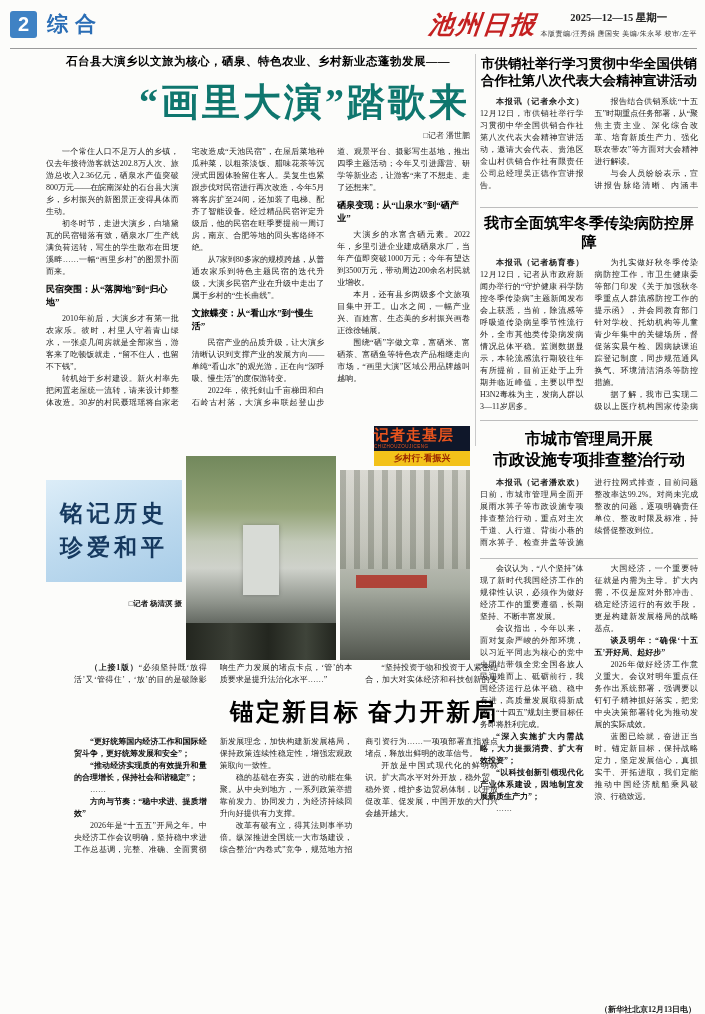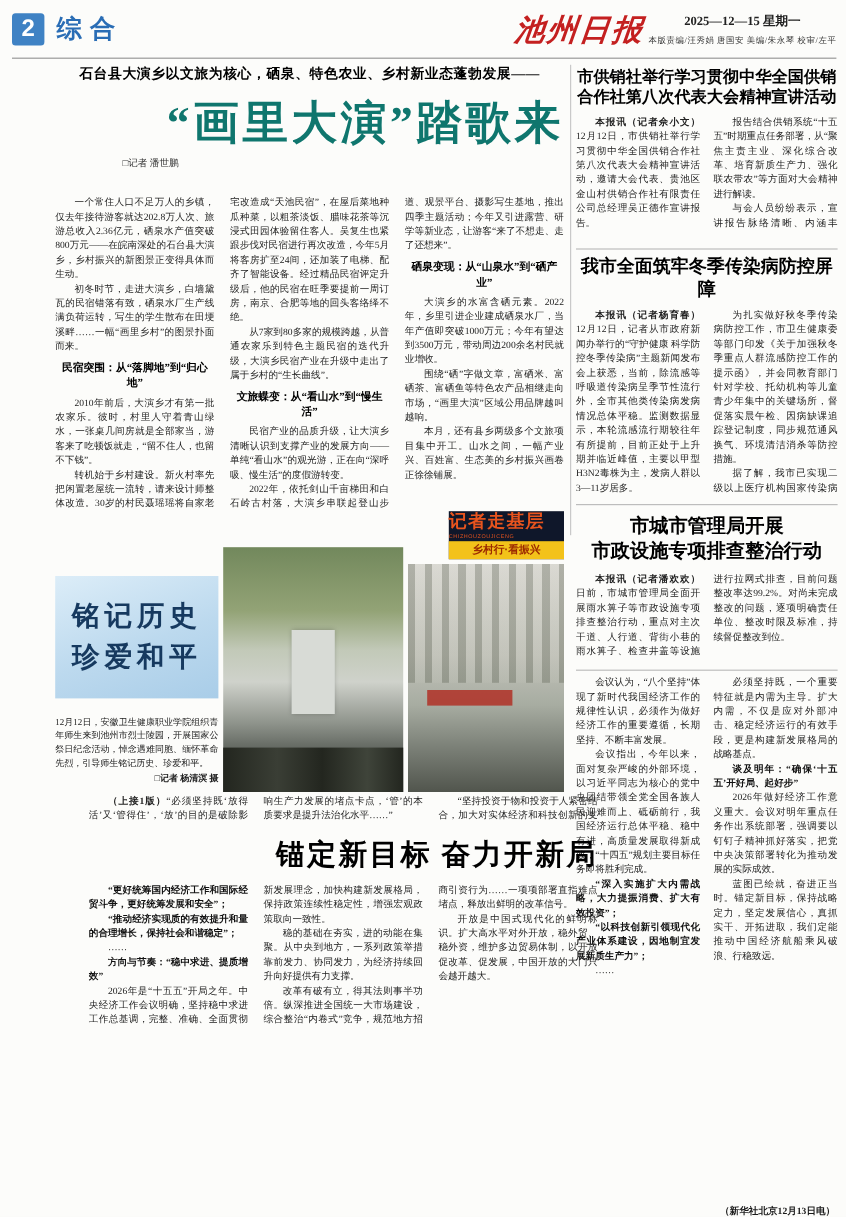--- a/index.html
+++ b/index.html
@@ -16,29 +16,29 @@
   .masthead{position:absolute;right:160px;top:0px;color:#c42020;font-size:25px;font-weight:900;
             font-style:italic;transform:skewX(-6deg);letter-spacing:2px;white-space:nowrap;}
   .date{font-size:10.5px;font-weight:bold;color:#222;margin-top:3px;}
   .credits{font-size:7px;color:#333;margin-top:4px;letter-spacing:.5px;}
   .rule{position:absolute;left:10px;right:8px;top:48px;border-top:1px solid #9a9a9a;}
 
   
   .body-cols p{margin:0;text-indent:2em;font-size:8px;line-height:1.5;text-align:justify;color:#222;}
   .body-cols p b{font-weight:bold;}
   .body-cols p.q{font-weight:bold;color:#111;}
-  .body-cols h4{font-size:9px;text-align:center;margin:5px 0 4px;color:#000;}
+  .body-cols h4{font-size:9px;margin:5px 0 4px;color:#000;}
   .cols3{column-count:3;column-gap:13px;overflow:hidden;}
   .cols2{column-count:2;column-gap:11px;overflow:hidden;}
 
   
   .feature{position:absolute;left:46px;top:54px;width:424px;height:402px;}
   .kicker{font-size:11.5px;font-weight:bold;text-align:center;letter-spacing:.5px;color:#000;}
   .f-head{font-size:38px;font-weight:900;text-align:right;margin:8px 0 2px;letter-spacing:3px;color:#0f766e;}
-  .f-byline{font-size:8px;color:#333;text-align:left;padding-left:56px;margin-bottom:22px;}
+  .f-byline{font-size:8px;color:#333;text-align:right;padding-left:56px;margin-bottom:5px;}
   .f-body{height:300px;}
 
   
   .badge{position:absolute;right:0;bottom:-10px;width:96px;height:40px;background:#0f172a;}
   .badge .big{color:#e8541e;font-family:"Liberation Sans",sans-serif;font-weight:900;font-size:15px;
               letter-spacing:1px;line-height:1.05;}
   .badge .latin{color:#e8541e;font-size:4.5px;font-family:"Liberation Sans",sans-serif;letter-spacing:.5px;}
   .badge .strip{margin-top:2px;background:#f3c21a;color:#9c2a00;font-weight:bold;font-size:9px;
                 text-align:center;padding:1px 0;font-family:"Liberation Sans",sans-serif;}
 
@@ -114,22 +114,22 @@
         <p>初冬时节，走进大演乡，白墙黛瓦的民宿错落有致，硒泉水厂生产线满负荷运转，写生的学生散布在田埂溪畔……一幅“画里乡村”的图景扑面而来。</p>
         <h4>民宿突围：从“落脚地”到“归心地”</h4>
         <p>2010年前后，大演乡才有第一批农家乐。彼时，村里人守着青山绿水，一张桌几间房就是全部家当，游客来了吃顿饭就走，“留不住人，也留不下钱”。</p>
         <p>转机始于乡村建设。新火村率先把闲置老屋统一流转，请来设计师整体改造。30岁的村民聂瑶瑶将自家老宅改造成“天池民宿”，在屋后菜地种瓜种菜，以粗茶淡饭、腊味花茶等沉浸式田园体验留住客人。吴复生也紧跟步伐对民宿进行再次改造，今年5月将客房扩至24间，还加装了电梯、配齐了智能设备。经过精品民宿评定升级后，他的民宿在旺季要提前一周订房，南京、合肥等地的回头客络绎不绝。</p>
         <p>从7家到80多家的规模跨越，从普通农家乐到特色主题民宿的迭代升级，大演乡民宿产业在升级中走出了属于乡村的“生长曲线”。</p>
         <h4>文旅蝶变：从“看山水”到“慢生活”</h4>
         <p>民宿产业的品质升级，让大演乡清晰认识到支撑产业的发展方向——单纯“看山水”的观光游，正在向“深呼吸、慢生活”的度假游转变。</p>
         <p>2022年，依托剑山千亩梯田和白石岭古村落，大演乡串联起登山步道、观景平台、摄影写生基地，推出四季主题活动；今年又引进露营、研学等新业态，让游客“来了不想走、走了还想来”。</p>
         <h4>硒泉变现：从“山泉水”到“硒产业”</h4>
         <p>大演乡的水富含硒元素。2022年，乡里引进企业建成硒泉水厂，当年产值即突破1000万元；今年有望达到3500万元，带动周边200余名村民就业增收。</p>
+        <p>本月，还有县乡两级多个文旅项目集中开工。山水之间，一幅产业兴、百姓富、生态美的乡村振兴画卷正徐徐铺展。</p>
         <p>围绕“硒”字做文章，富硒米、富硒茶、富硒鱼等特色农产品相继走向市场，“画里大演”区域公用品牌越叫越响。</p>
-        <p>本月，还有县乡两级多个文旅项目集中开工。山水之间，一幅产业兴、百姓富、生态美的乡村振兴画卷正徐徐铺展。</p>
       </div>
     <div class="badge">
       <span class="big">记者走基层</span>
       <div class="latin">CHIZHOUZOUJICENG</div>
       <div class="strip">乡村行·看振兴</div>
     </div>
   </section>
 
   <div class="vline"></div>
 
@@ -154,35 +154,34 @@
     <div class="rd body-cols cols2">
         <p><b>本报讯（记者潘欢欢）</b>日前，市城市管理局全面开展雨水箅子等市政设施专项排查整治行动，重点对主次干道、人行道、背街小巷的雨水箅子、检查井盖等设施进行拉网式排查，目前问题整改率达99.2%。对尚未完成整改的问题，逐项明确责任单位、整改时限及标准，持续督促整改到位。</p>
       </div>
     <div class="divider"></div>
     <div class="rx body-cols cols2">
       <p>会议认为，“八个坚持”体现了新时代我国经济工作的规律性认识，必须作为做好经济工作的重要遵循，长期坚持、不断丰富发展。</p>
         <p>会议指出，今年以来，面对复杂严峻的外部环境，以习近平同志为核心的党中央团结带领全党全国各族人民迎难而上、砥砺前行，我国经济运行总体平稳、稳中有进，高质量发展取得新成效，“十四五”规划主要目标任务即将胜利完成。</p>
         <p class="q">“深入实施扩大内需战略，大力提振消费、扩大有效投资”；</p>
         <p class="q">“以科技创新引领现代化产业体系建设，因地制宜发展新质生产力”；</p>
         <p>……</p>
-        <p>必须坚持既，一个重要特征就是内需为主导。扩大内需，不仅是应对外部冲击、稳定经济运行的有效手段，更是构建新发展格局的战略基点。</p>
+        <p>大国经济，一个重要特征就是内需为主导。扩大内需，不仅是应对外部冲击、稳定经济运行的有效手段，更是构建新发展格局的战略基点。</p>
         <p class="q">谈及明年：“确保‘十五五’开好局、起好步”</p>
         <p>2026年做好经济工作意义重大。会议对明年重点任务作出系统部署，强调要以钉钉子精神抓好落实，把党中央决策部署转化为推动发展的实际成效。</p>
         <p>蓝图已绘就，奋进正当时。锚定新目标，保持战略定力，坚定发展信心，真抓实干、开拓进取，我们定能推动中国经济航船乘风破浪、行稳致远。</p>
         <div class="dateline">（新华社北京12月13日电）</div>
     </div>
   </aside>
 
   <section class="photos">
     <div class="bluebox">
       <div class="t">铭记历史
 珍爱和平</div>
     </div>
     <div class="caption">
-      <span>12月12日，安徽卫生健康职业学院组织青年师生来到池州市烈士陵园，开展国家公祭日纪念活动，悼念遇难同胞、缅怀革命先烈，引导师生铭记历史、珍爱和平。</span>
       <span class="credit">□记者 杨清溟 摄</span>
     </div>
     <div class="photo1">
       <div class="monument"></div>
       <div class="crowd"></div>
     </div>
     <div class="photo2">
       <div class="trees"></div>
       <div class="banner"></div>
     </div>

